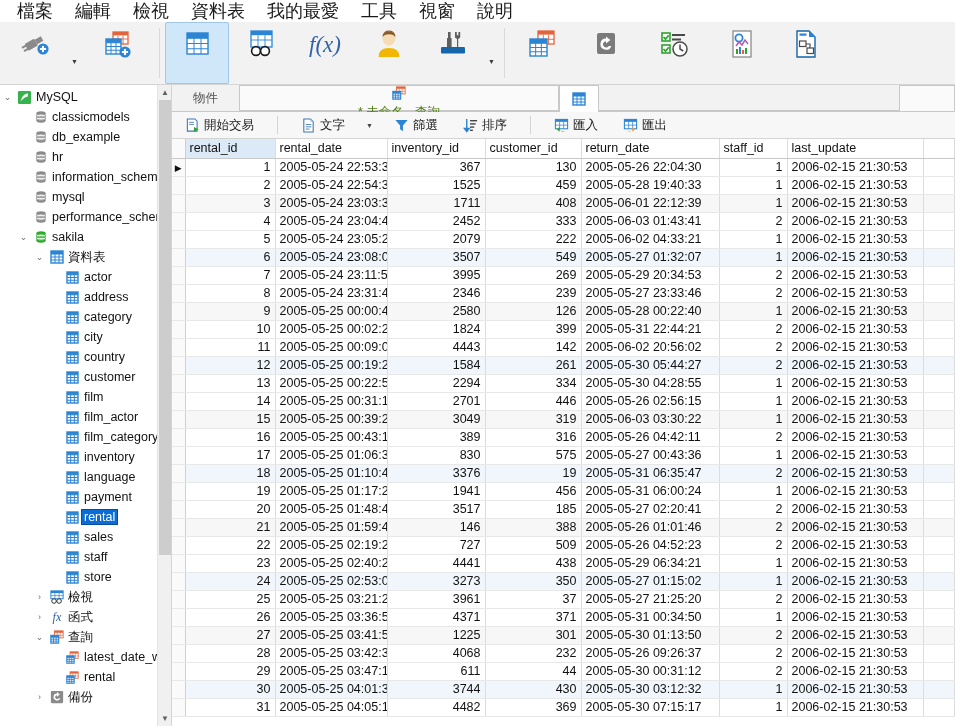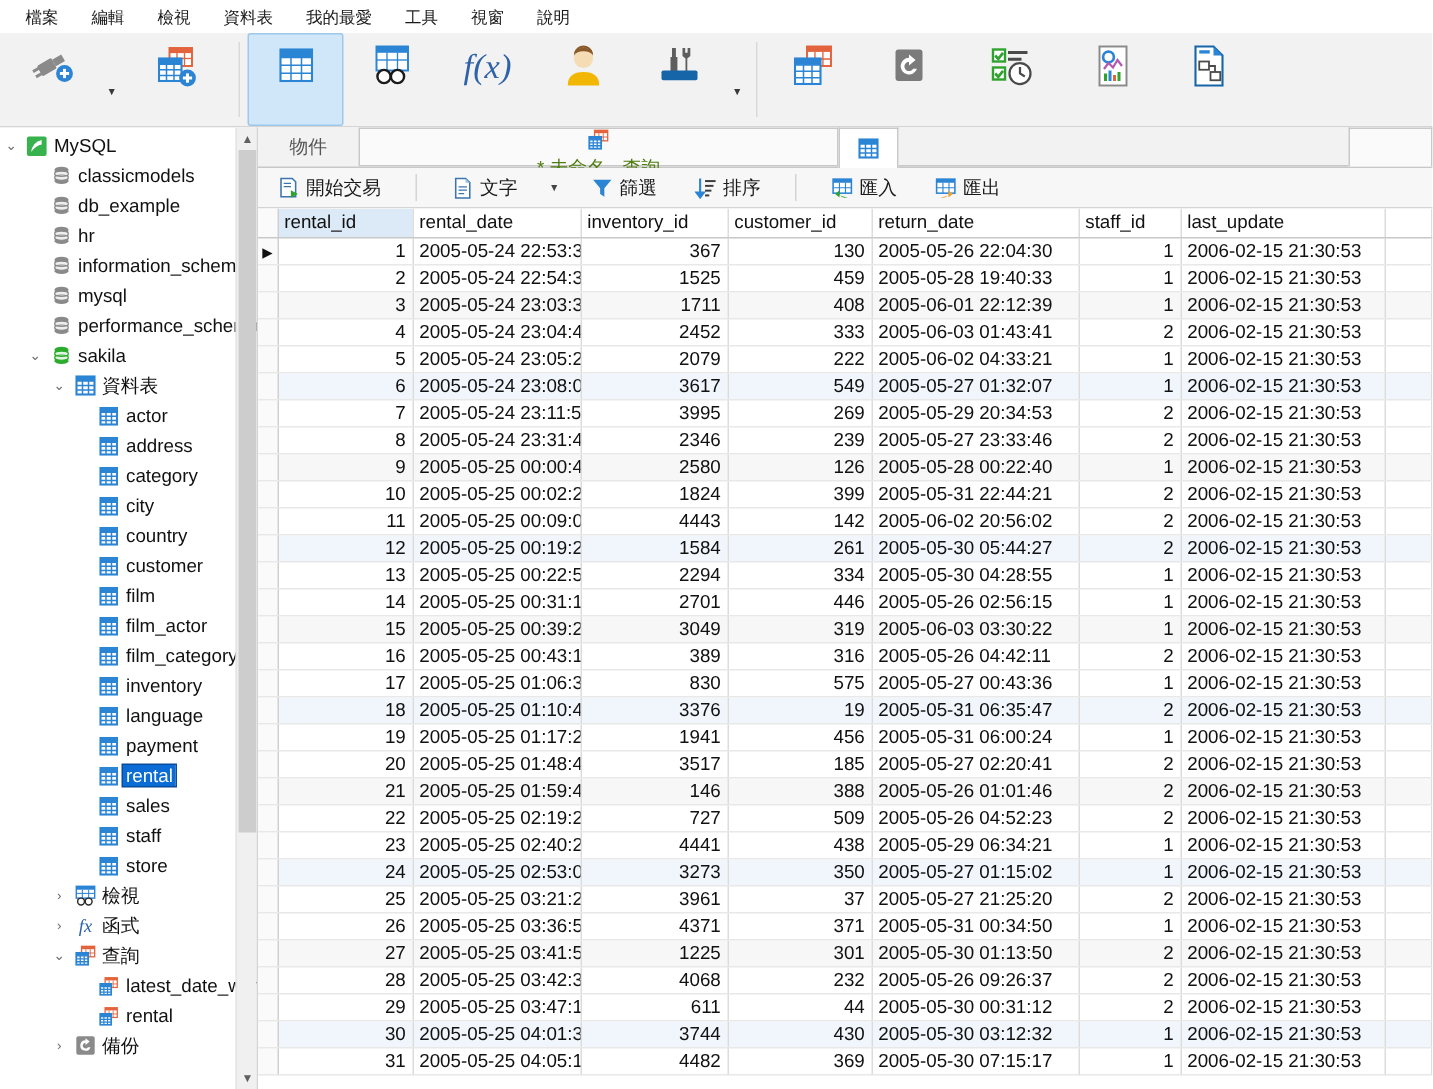--- a/index.html
+++ b/index.html
@@ -10,21 +10,21 @@
     background: #ffffff;
     font-family: "Liberation Sans", "DejaVu Sans", sans-serif;
     -webkit-font-smoothing: antialiased;
   }
   #app { position: relative; width: 955px; height: 726px; }
 
   
   .menubar {
     height: 22px; background: #ffffff;
     display: flex; align-items: center;
-    padding-left: 6px; font-size: 11px; color: #1a1a1a;
+    padding-left: 6px; font-size: 18px; color: #1a1a1a;
   }
   .menubar .mi { padding: 2px 11px; white-space: nowrap; cursor: default; }
 
   
   .ribbon {
     height: 63px; background: #f2f2f2;
     border-bottom: 1px solid #d4d4d4;
     display: flex; align-items: stretch; padding-left: 4px;
   }
   .rsep { width: 1px; background: #d9d9d9; margin: 6px 5px 6px 6px; }
@@ -1059,21 +1059,21 @@
                 <td class="num">222</td>
                 <td class="">2005-06-02 04:33:21</td>
                 <td class="num">1</td>
                 <td class="">2006-02-15 21:30:53</td>
                 <td></td>
               </tr>
               <tr class="row sh-blue">
       <td class="marker"></td>
                 <td class="num">6</td>
                 <td class="">2005-05-24 23:08:07</td>
-                <td class="num">3617</td>
+                <td class="num">3507</td>
                 <td class="num">549</td>
                 <td class="">2005-05-27 01:32:07</td>
                 <td class="num">1</td>
                 <td class="">2006-02-15 21:30:53</td>
                 <td></td>
               </tr>
               <tr class="row">
       <td class="marker"></td>
                 <td class="num">7</td>
                 <td class="">2005-05-24 23:11:53</td>

